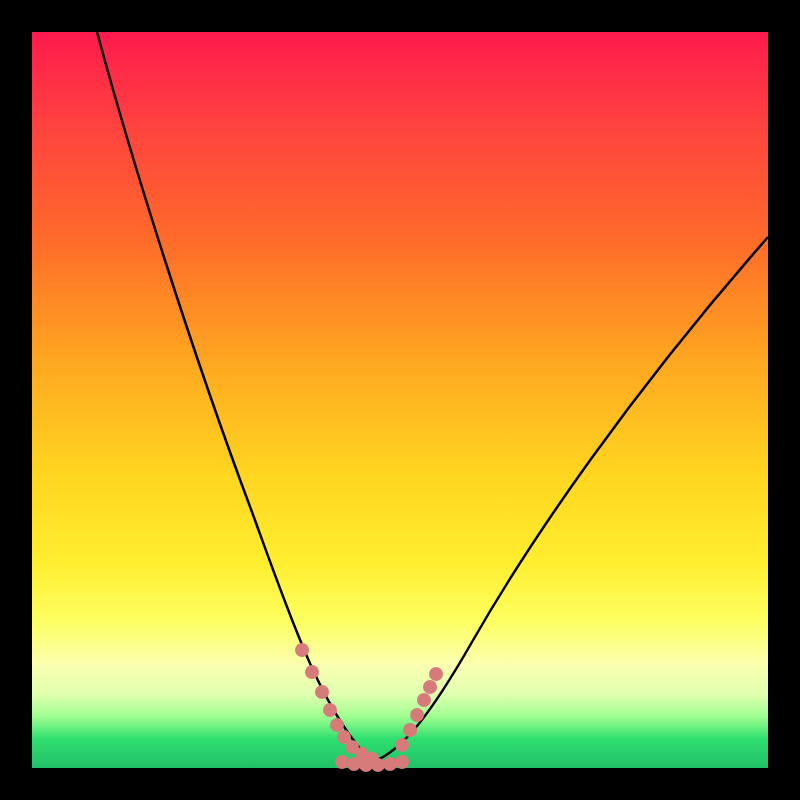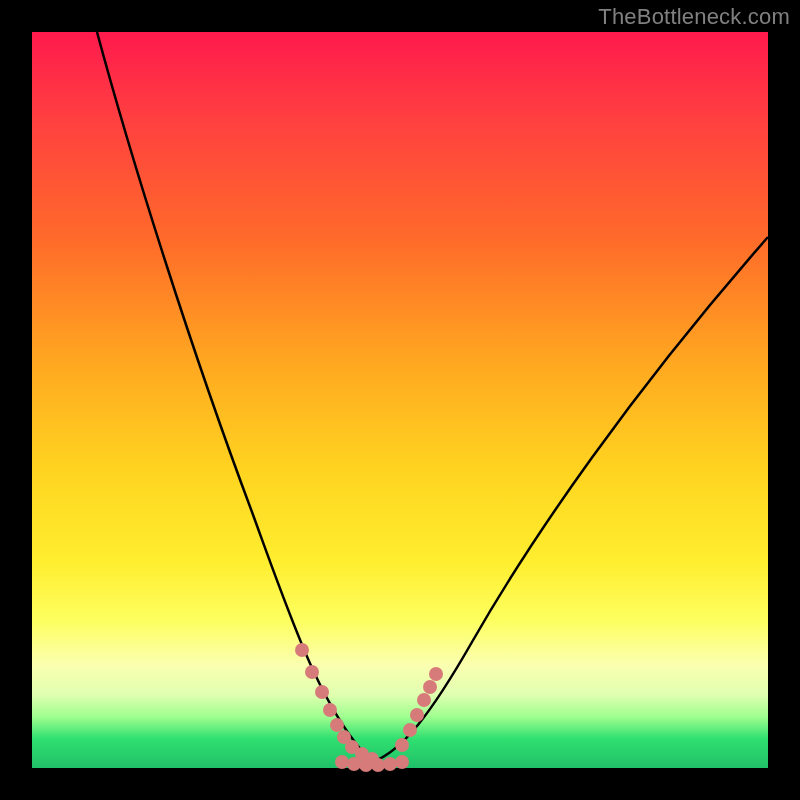--- a/index.html
+++ b/index.html
@@ -95,14 +95,13 @@
     <g fill="#d77a7a">
       <circle cx="370" cy="713" r="7"></circle>
       <circle cx="378" cy="698" r="7"></circle>
       <circle cx="385" cy="683" r="7"></circle>
       <circle cx="392" cy="668" r="7"></circle>
       <circle cx="398" cy="655" r="7"></circle>
       <circle cx="404" cy="642" r="7"></circle>
     </g>
   </svg>
 
-  <div class="watermark">TheBottleneck.com</div>
 </div>
 
 </body></html>

